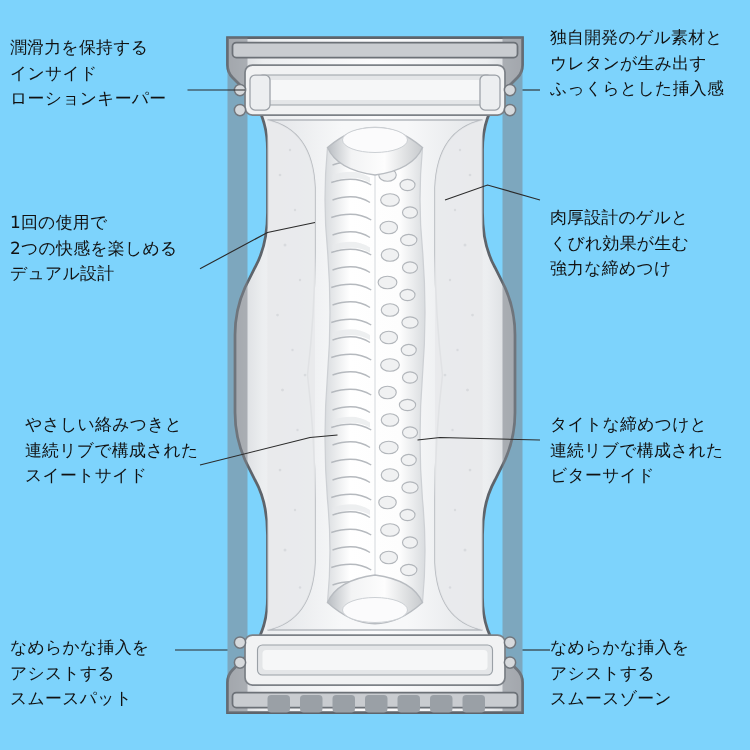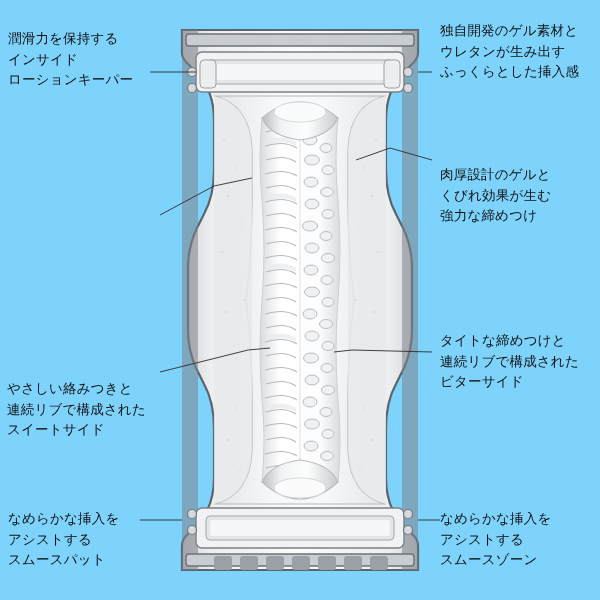--- a/index.html
+++ b/index.html
@@ -273,22 +273,25 @@
       <path class="leader" d="M432 160 L390 148 L356 160"></path>
       <path class="leader" d="M432 352 L352 350 L334 352"></path>
       <path class="leader" d="M440 520 L418 520"></path>
     </g>
   </svg>
 
   <div class="annotation left" style="left:8px; top:28px;">潤滑力を保持する
 インサイド
 ローションキーパー</div>
 
-
-  <div class="annotation left" style="left:7px; top:330px;margin-top:48px;">やさしい絡みつきと
+  <div class="annotation left" style="left:8px; top:168px;">1回の使用で
+2つの快感を楽しめる
+デュアル設計</div>
+
+  <div class="annotation left" style="left:20px; top:330px;">やさしい絡みつきと
 連続リブで構成された
 スイートサイド</div>
 
   <div class="annotation left" style="left:8px; top:508px;">なめらかな挿入を
 アシストする
 スムースパット</div>
 
   <div class="annotation right" style="left:440px; top:164px;">肉厚設計のゲルと
 くびれ効果が生む
 強力な締めつけ</div>

